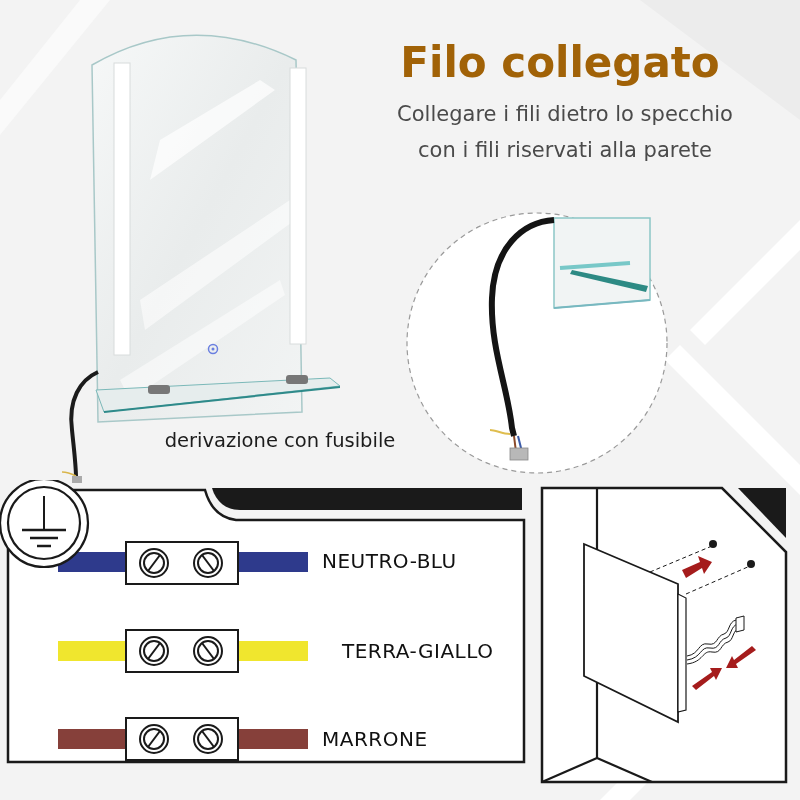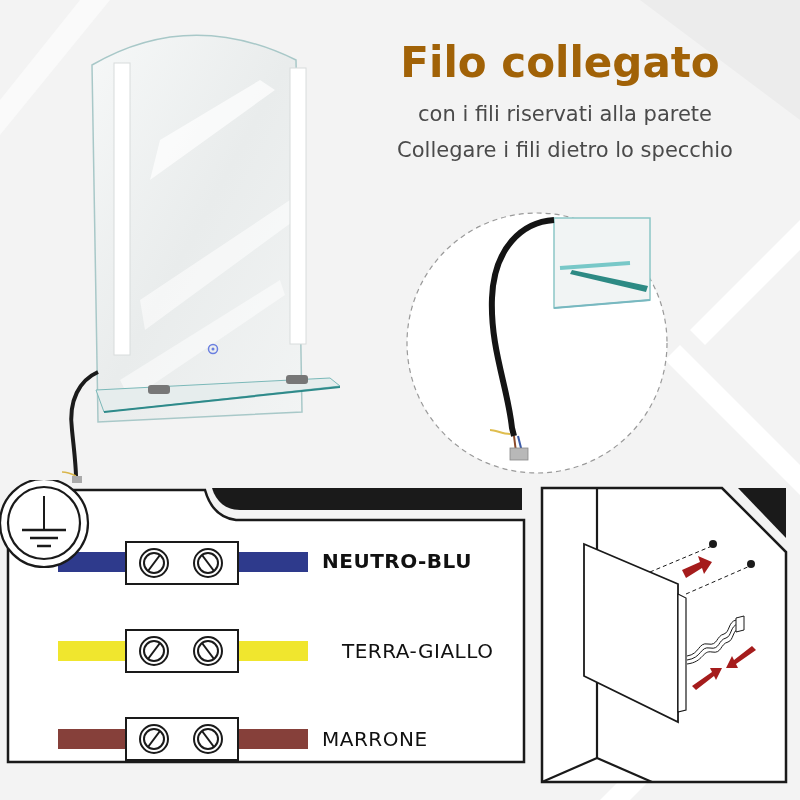--- a/index.html
+++ b/index.html
@@ -50,40 +50,41 @@
   <rect x="108" y="365" width="22" height="9" rx="3" fill="#777"></rect>
   <rect x="246" y="355" width="22" height="9" rx="3" fill="#777"></rect>
 
   <path d="M58 352 C40 360 28 380 32 410 C34 430 36 445 36 458" fill="none" stroke="#1b1b1b" stroke-width="4"></path>
   <path d="M36 456 C32 454 26 452 22 452" fill="none" stroke="#d9b54a" stroke-width="1.5"></path>
   <rect x="32" y="456" width="10" height="7" fill="#aaa"></rect>
 </svg>
 
 <div class="abs title">Filo collegato</div>
 <div class="abs subtitle">
+  <div>Collegare i fili dietro lo specchio</div>
   <div>con i fili riservati alla parete</div>
-  <div>Collegare i fili dietro lo specchio</div>
 </div>
 
 <svg class="abs" style="left:402px;top:208px;" width="270" height="270" viewBox="0 0 270 270">
   <circle cx="135" cy="135" r="130" fill="#ffffff" stroke="#9a9a9a" stroke-width="1.2" stroke-dasharray="5,4"></circle>
 
   <polygon points="152,10 248,10 248,92 152,100" fill="#f1f4f4" stroke="#8cc6c6" stroke-width="1.5"></polygon>
   <line x1="158" y1="60" x2="228" y2="55" stroke="#78c8c8" stroke-width="4"></line>
   <polygon points="170,62 246,78 244,84 168,66" fill="#2d8a84"></polygon>
   <line x1="152" y1="100" x2="248" y2="92" stroke="#78b8c0" stroke-width="2"></line>
 
   <path d="M152 12 C120 14 92 40 90 90 C88 140 106 180 110 220 L112 228" fill="none" stroke="#141414" stroke-width="6"></path>
   <path d="M108 226 C100 226 94 222 88 222" fill="none" stroke="#dfbd4e" stroke-width="2"></path>
   <path d="M112 228 L114 244" stroke="#8a4a2a" stroke-width="2"></path>
   <path d="M116 228 L120 244" stroke="#3a5aa8" stroke-width="2"></path>
   <rect x="108" y="240" width="18" height="12" fill="#b8b8b8" stroke="#888" stroke-width="0.8"></rect>
 </svg>
 
 <div class="abs fuse-note">
+  <div>derivazione con fusibile</div>
 </div>
 
 <svg class="abs" style="left:0;top:480px;" width="535" height="320" viewBox="0 0 535 320">
 
   <path d="M72 10 L205 10 C210 28 220 38 236 40 L524 40 L524 282 L8 282 L8 60" fill="#ffffff" stroke="#1a1a1a" stroke-width="2.5"></path>
 
   <path d="M212 8 L522 8 L522 30 L240 30 C226 30 216 22 212 8 Z" fill="#1a1a1a"></path>
 
   <rect x="58" y="72" width="250" height="20" fill="#2e3a8c"></rect>
   <rect x="58" y="161" width="250" height="20" fill="#f0e62e"></rect>
@@ -118,21 +119,21 @@
   <g>
     <circle cx="44" cy="43" r="44" fill="#ffffff" stroke="#1a1a1a" stroke-width="2.2"></circle>
     <circle cx="44" cy="43" r="36" fill="#ffffff" stroke="#1a1a1a" stroke-width="2.2"></circle>
     <line x1="44" y1="16" x2="44" y2="50" stroke="#1a1a1a" stroke-width="2"></line>
     <line x1="22" y1="50" x2="66" y2="50" stroke="#1a1a1a" stroke-width="2.5"></line>
     <line x1="30" y1="58" x2="58" y2="58" stroke="#1a1a1a" stroke-width="2.5"></line>
     <line x1="37" y1="66" x2="51" y2="66" stroke="#1a1a1a" stroke-width="2.5"></line>
   </g>
 </svg>
 
-<div class="abs wire-label" style="left:322px;top:549px;font-weight:bold;">NEUTRO-BLU</div>
+<div class="abs wire-label" style="left:322px;top:549px;">NEUTRO-BLU</div>
 <div class="abs wire-label" style="left:322px;top:639px;margin-left:20px;">TERRA-GIALLO</div>
 <div class="abs wire-label" style="left:322px;top:727px;">MARRONE</div>
 
 <svg class="abs" style="left:540px;top:486px;" width="260" height="314" viewBox="0 0 260 314">
   <path d="M2 2 L182 2 L246 66 L246 296 L2 296 Z" fill="#ffffff" stroke="#1a1a1a" stroke-width="2.5"></path>
   <polygon points="198,2 246,2 246,52" fill="#1a1a1a"></polygon>
   <line x1="57" y1="2" x2="57" y2="272" stroke="#1a1a1a" stroke-width="2.2"></line>
   <line x1="57" y1="272" x2="2" y2="296" stroke="#1a1a1a" stroke-width="2.2"></line>
   <line x1="57" y1="272" x2="112" y2="296" stroke="#1a1a1a" stroke-width="2.2"></line>
 

